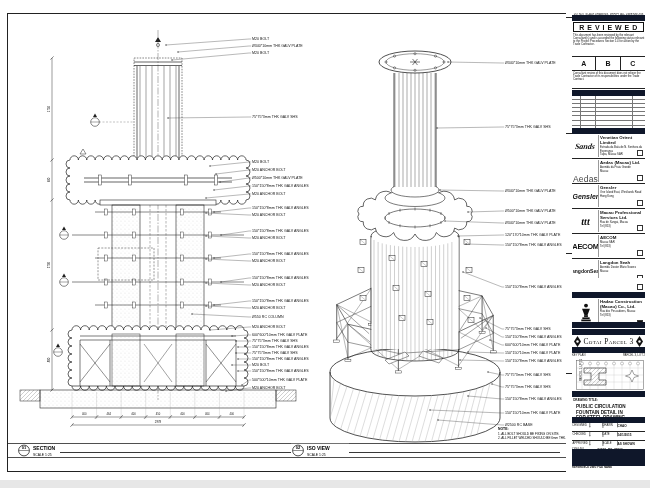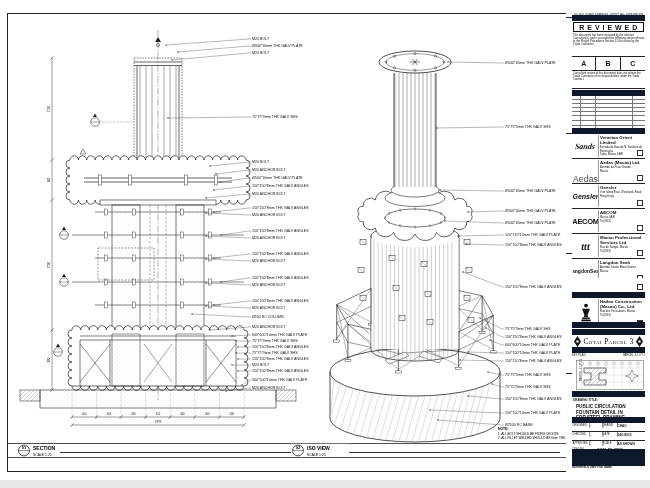--- a/index.html
+++ b/index.html
@@ -650,35 +650,35 @@
             <span class="lg2">Gensler</span>
           </div>
           <div class="tx">
             <div class="nm">Gensler</div>
             <div class="micro"><span>One Island East, Westlands Road</span><br><span>Hong Kong</span></div>
           </div>
           <div class="cb"></div>
         </div>
         <div class="co">
           <div class="lg">
+            <span class="lg3">ttt</span>
+          </div>
+          <div class="tx">
+            <div class="nm">Macau Professional Services Ltd.</div>
+            <div class="micro"><span>Rua de Xangai, Macau</span><br><span>Tel (853)</span></div>
+          </div>
+          <div class="cb"></div>
+        </div>
+        <div class="co">
+          <div class="lg">
             <span class="lg4">AECOM</span>
           </div>
           <div class="tx">
             <div class="nm">AECOM</div>
             <div class="micro"><span>Macau SAR</span><br><span>Tel (853)</span></div>
-          </div>
-          <div class="cb"></div>
-        </div>
-        <div class="co">
-          <div class="lg">
-            <span class="lg3">ttt</span>
-          </div>
-          <div class="tx">
-            <div class="nm">Macau Professional Services Ltd.</div>
-            <div class="micro"><span>Rua de Xangai, Macau</span><br><span>Tel (853)</span></div>
           </div>
           <div class="cb"></div>
         </div>
         <div class="co">
           <div class="lg">
             <span class="lg5">LangdonSeah</span>
           </div>
           <div class="tx">
             <div class="nm">Langdon Seah</div>
             <div class="micro"><span>Avenida Doutor Mário Soares</span><br><span>Macau</span></div>

